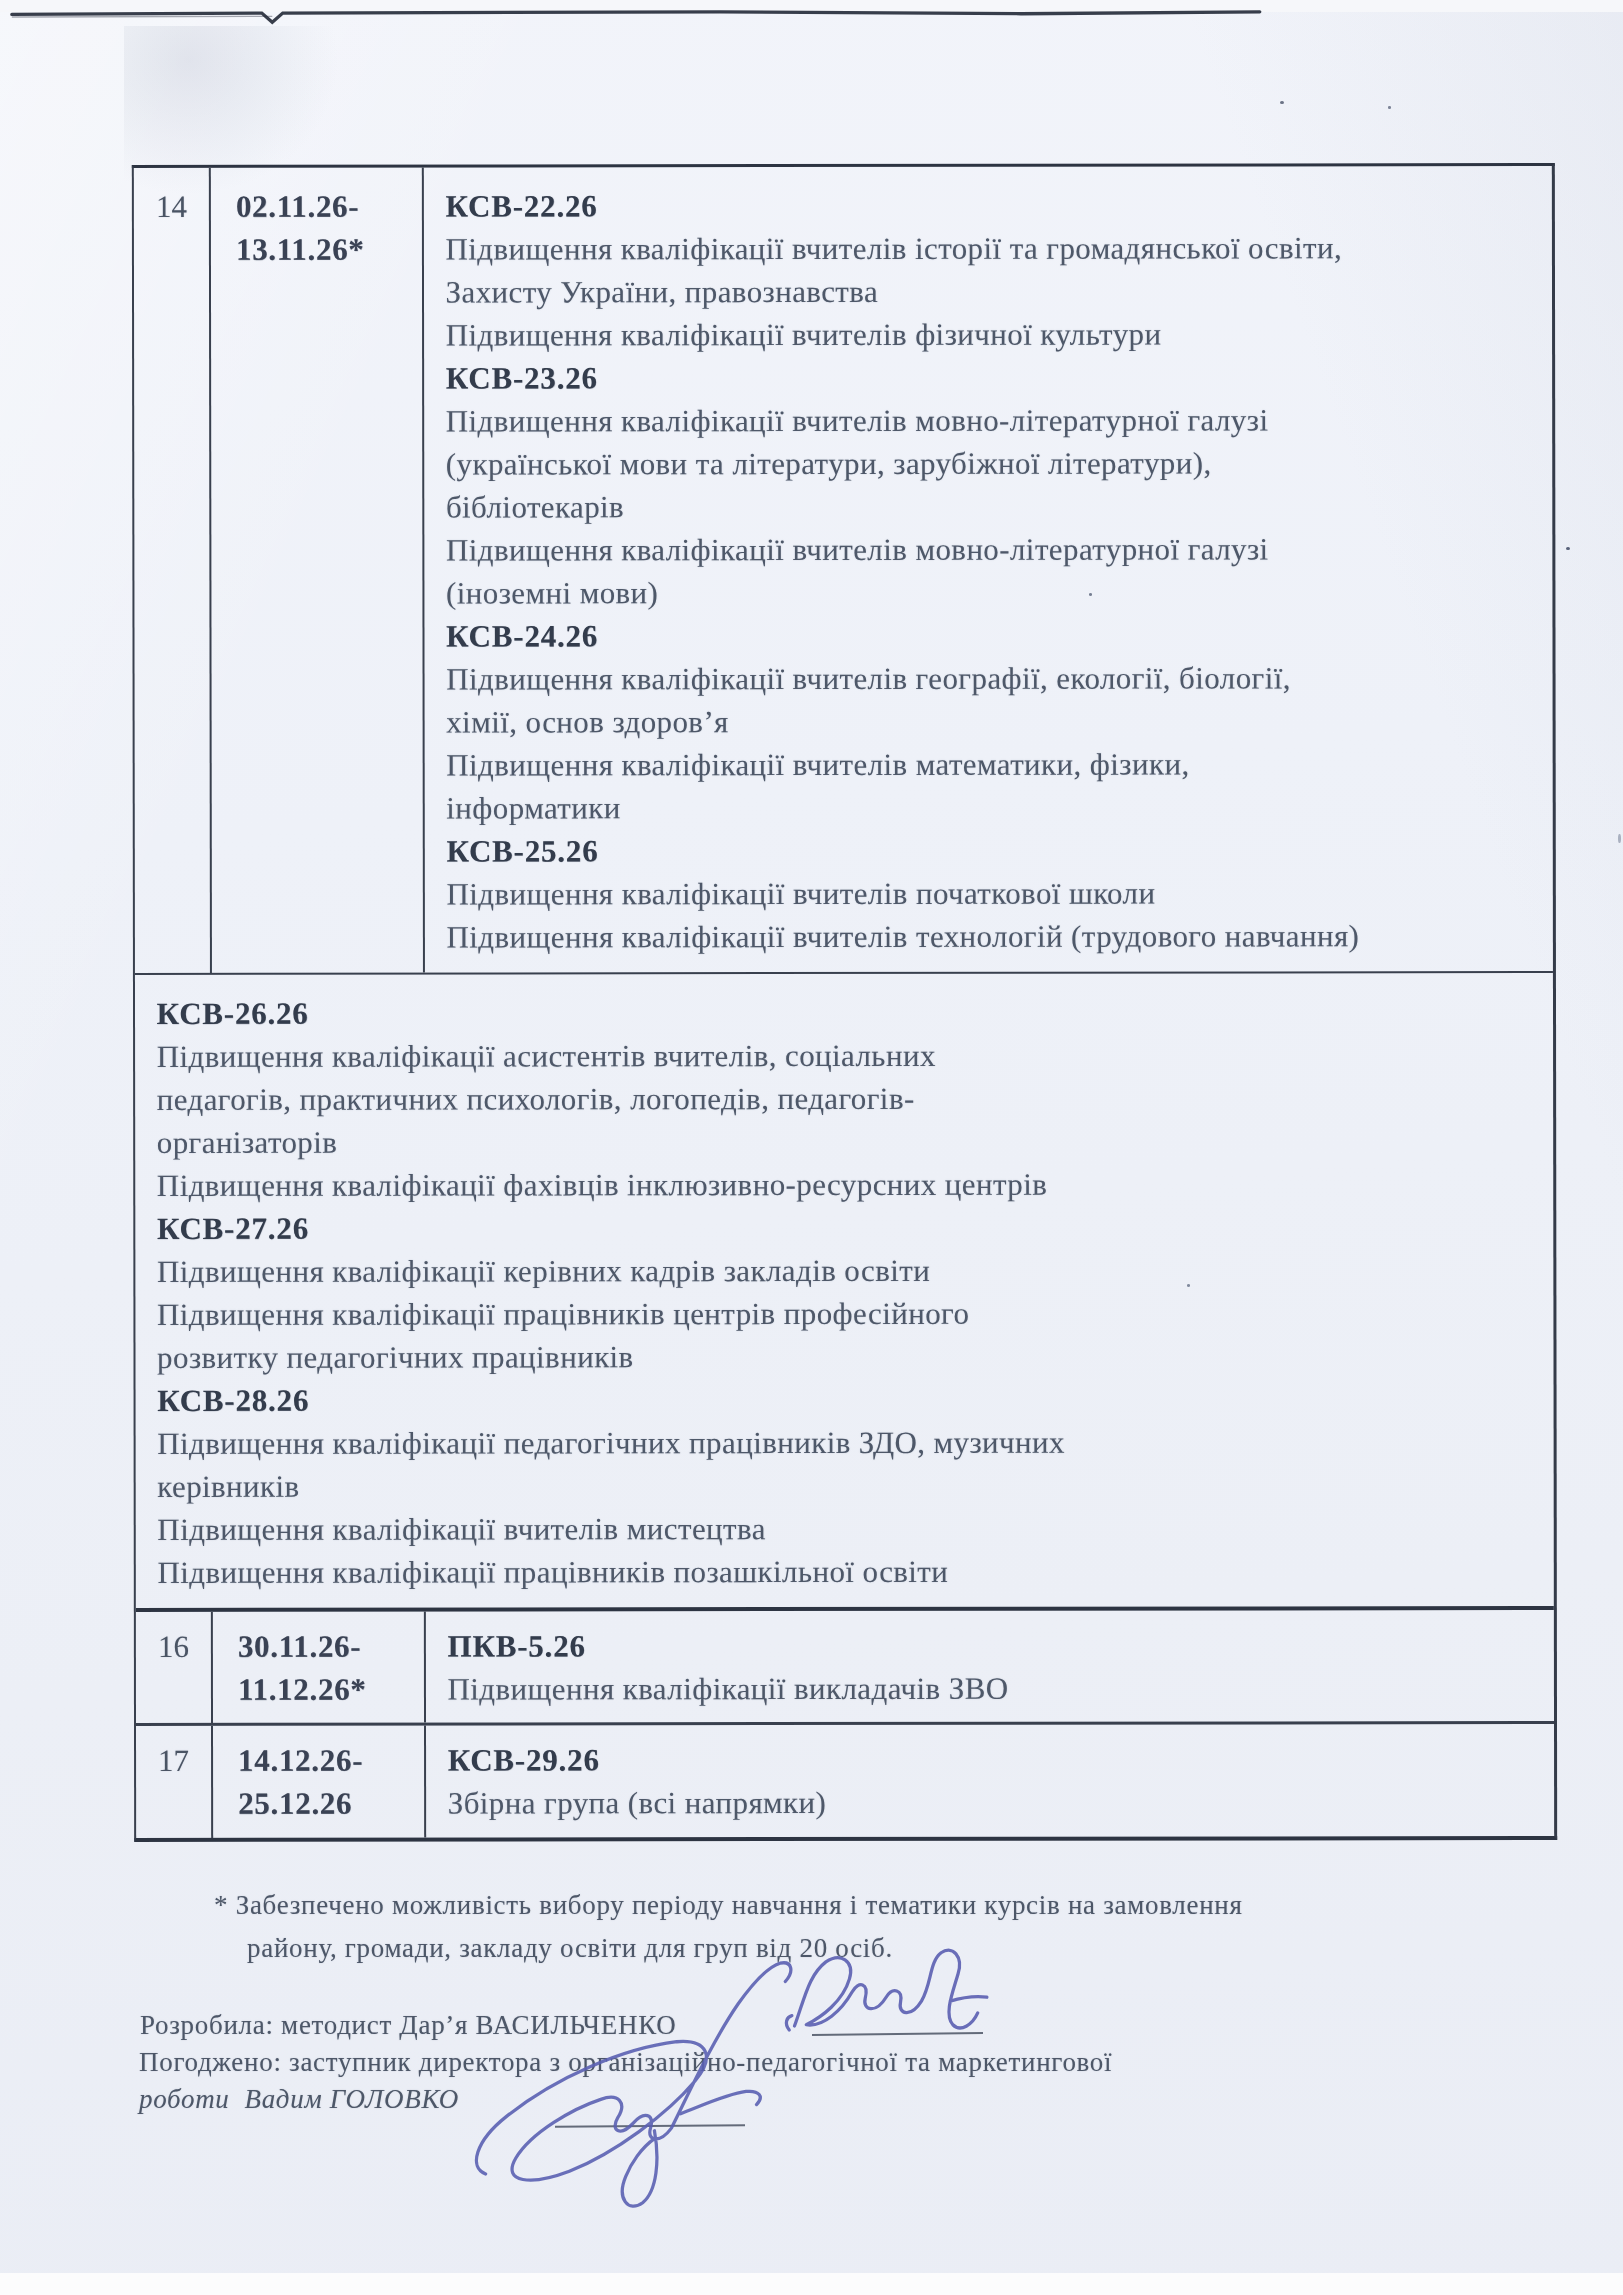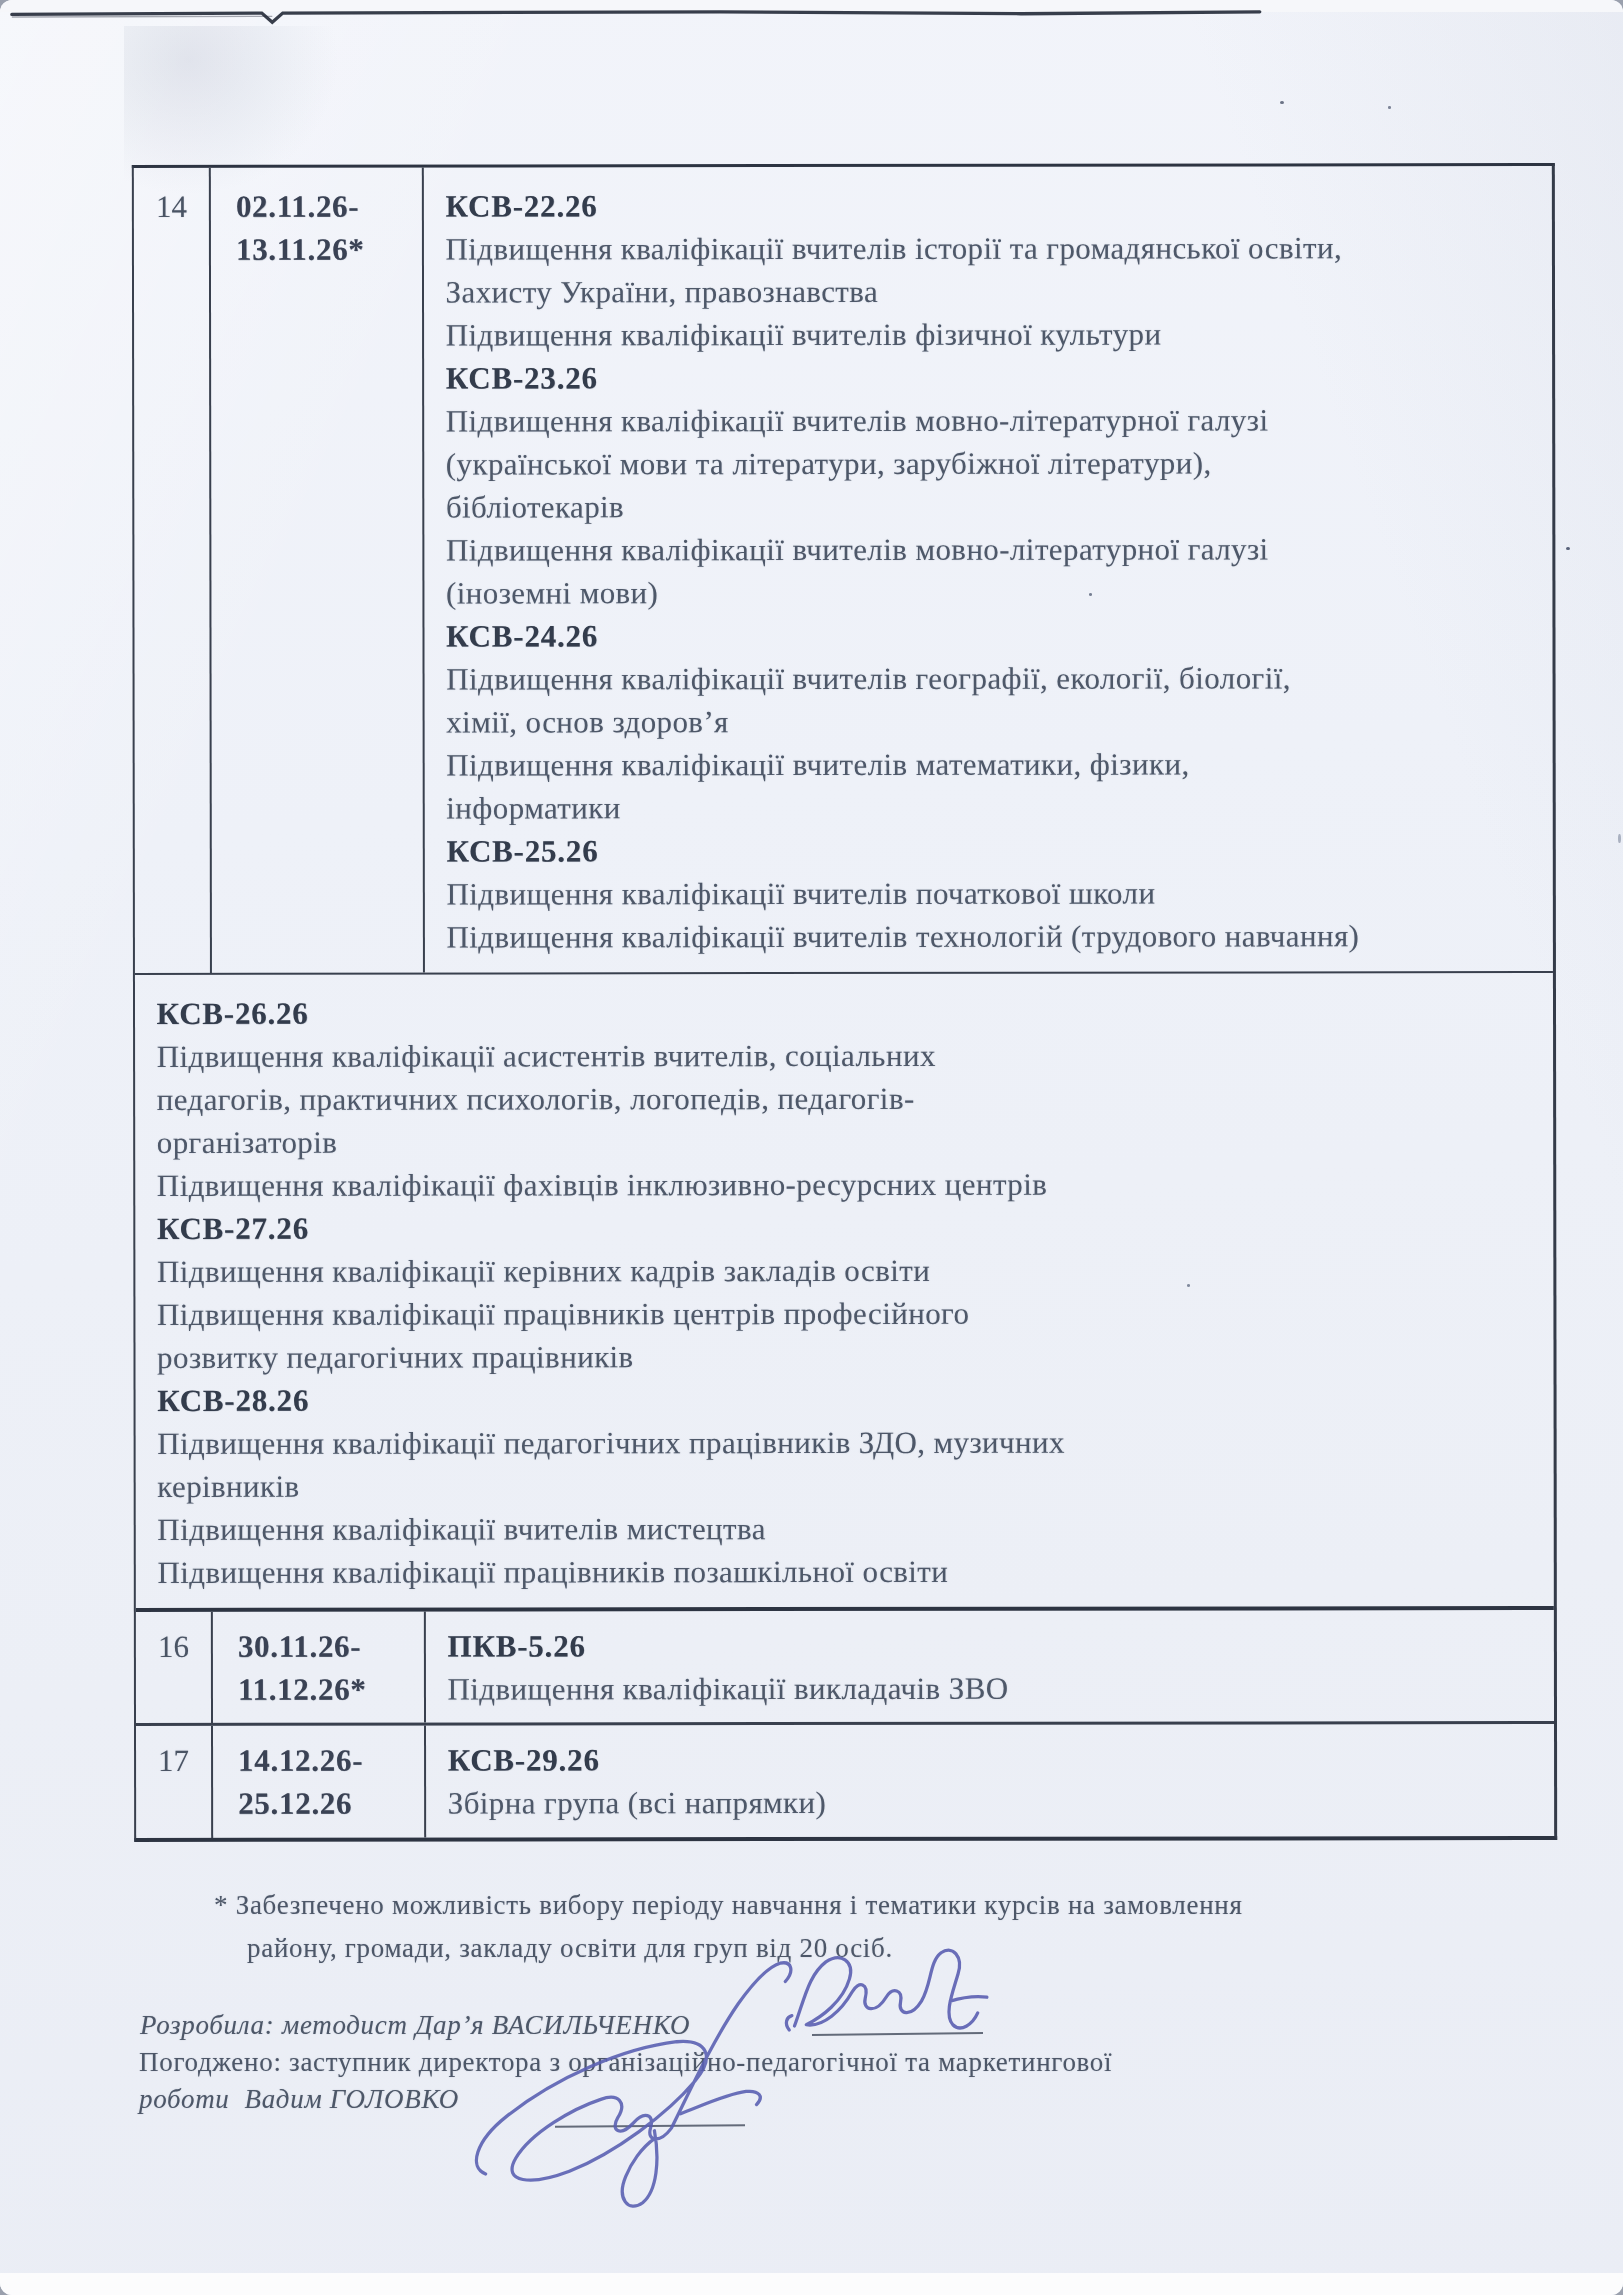--- a/index.html
+++ b/index.html
@@ -5,21 +5,20 @@
   html,body{margin:0;padding:0;background:#9aa0ad;}
   .page{
     position:relative;width:1623px;height:2295px;overflow:hidden;
     background:
       linear-gradient(115deg, rgba(255,255,255,0.35) 0%, rgba(255,255,255,0) 22%),
       linear-gradient(250deg, rgba(205,211,224,0.25) 0%, rgba(205,211,224,0) 18%),
       linear-gradient(175deg,#f2f4fa 0%, #eef1f8 35%, #ecEFf6 70%, #eaedf5 100%);
     background-color:#eef1f8;
     font-family:"Liberation Serif","DejaVu Serif",serif;
     color:#4f5869;
-    border-radius:12px;
   }
   .top-strip{position:absolute;left:0;top:0;width:100%;height:12.4px;background:#f6f7fa;}
   .bottom-strip{position:absolute;left:0;top:2273px;width:100%;height:23px;background:#fcfcfd;}
   .shade{position:absolute;left:124px;top:26px;width:216px;height:170px;
     background:radial-gradient(ellipse at 30% 20%, rgba(173,181,198,0.28), rgba(173,181,198,0) 70%);}
   svg.overlay{position:absolute;left:0;top:0;width:1623px;height:2295px;pointer-events:none;}
 
   
   .tbl{
     position:absolute;left:133px;top:164px;width:1423px;box-sizing:border-box;
@@ -43,21 +42,21 @@
     text-shadow:0 0 1.3px rgba(95,105,128,0.35);}
   .cline.b{font-weight:bold;color:#333c4c;letter-spacing:0.8px;
     text-shadow:0.3px 0.3px 0.7px rgba(50,60,80,0.45);}
   .dline{white-space:pre;}
 
   
   .fline{position:absolute;white-space:pre;font-size:27px;line-height:43px;
     color:#4d5768;letter-spacing:0.7px;text-shadow:0 0 1.3px rgba(95,105,128,0.35);}
   .fn1{left:214px;top:1884px;}
   .fn2{left:215px;top:1927px;margin-left:32px;}
-  .s1{left:140px;top:2004px;font-style:italic;}
+  .s1{left:140px;top:2004px;}
   .s2{left:139px;top:2041px;}
   .s3{left:139px;top:2078px;font-style:italic;}
   .uline{position:absolute;height:2px;background:#4b5364;opacity:0.85;}
   .ul1{left:812px;top:2033px;width:171px;transform:rotate(-0.6deg);}
   .ul2{left:555px;top:2125px;width:190px;transform:rotate(-0.4deg);}
 
   .speck{position:absolute;border-radius:50%;}
 </style>
 </head>
 <body>

